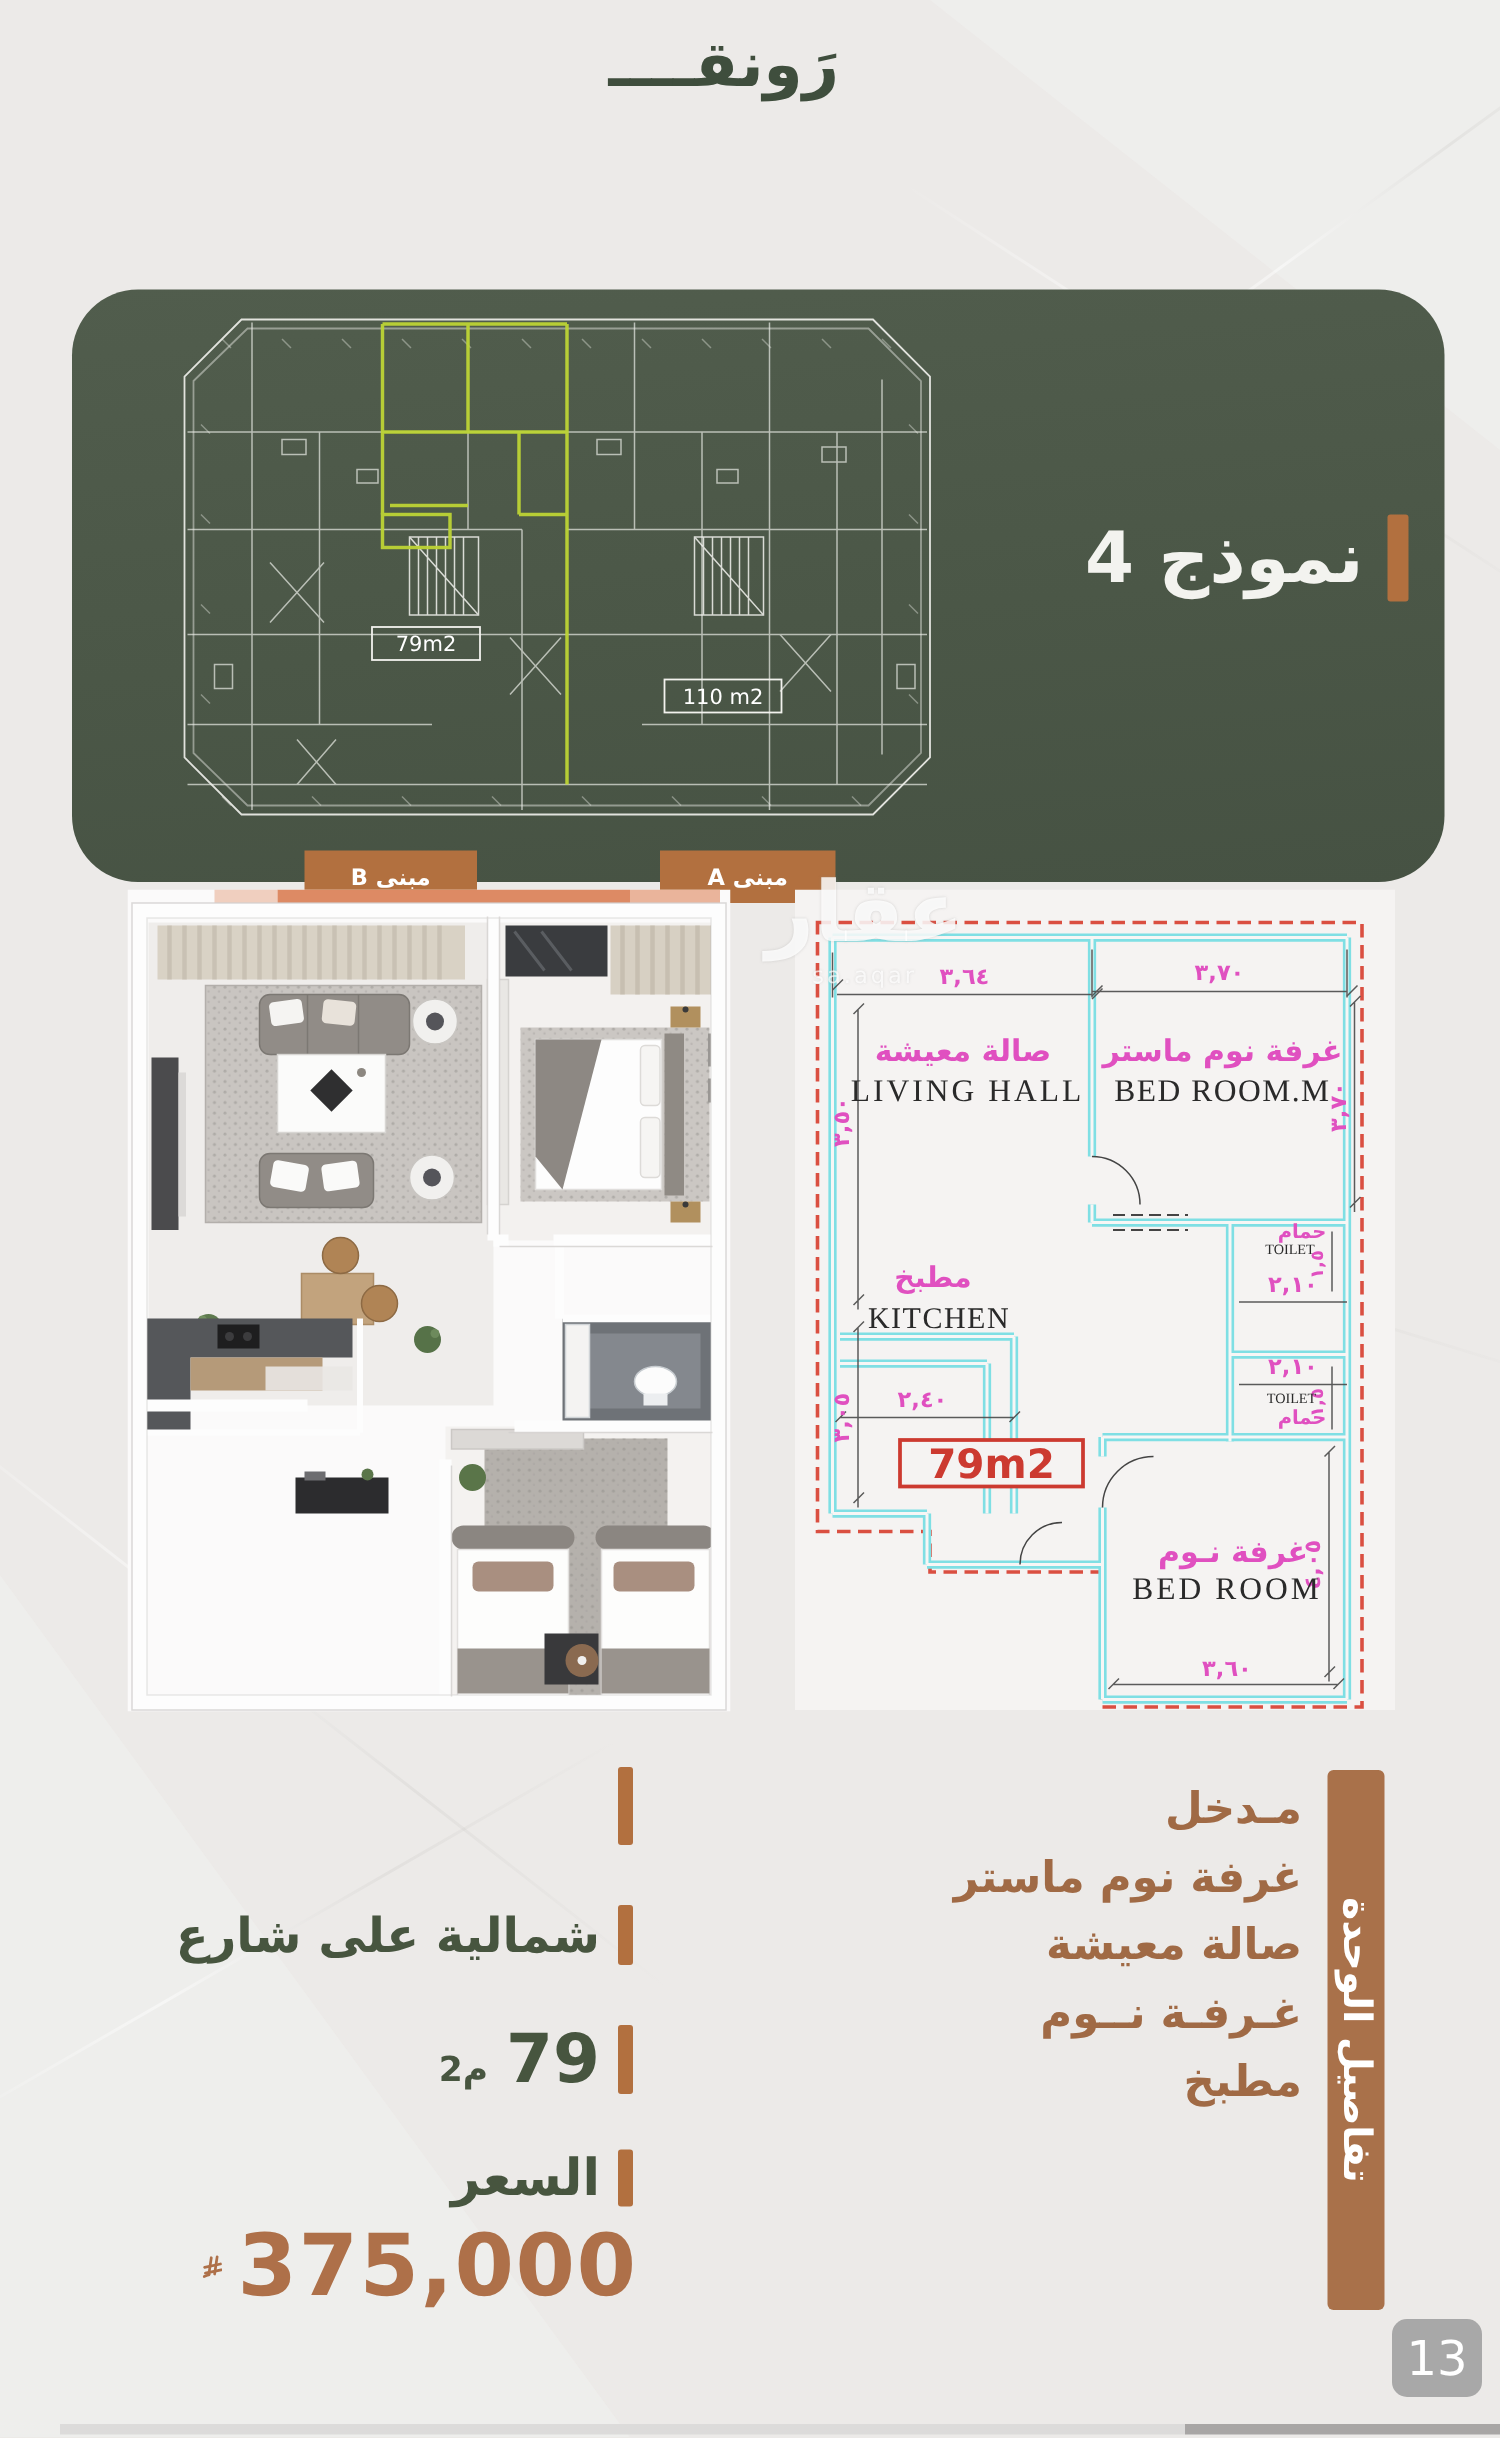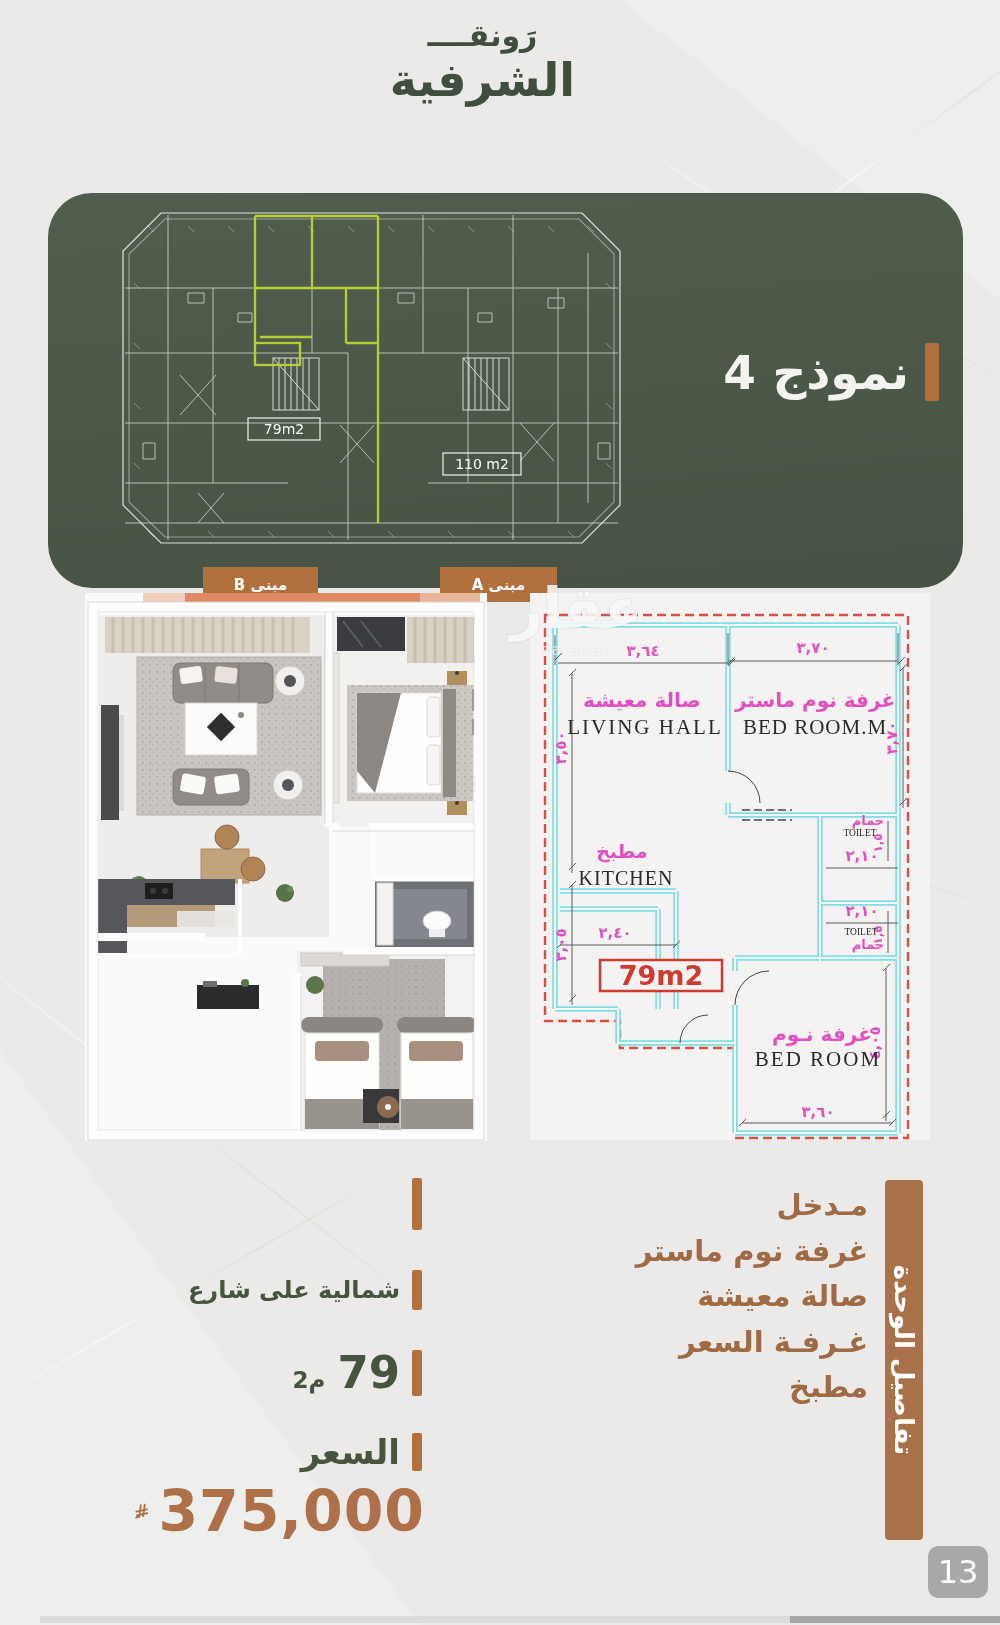--- a/index.html
+++ b/index.html
@@ -2,42 +2,42 @@
 <html lang="ar"><head>
 <meta charset="utf-8">
 <style>
   *{margin:0;padding:0;box-sizing:border-box}
   html,body{width:1000px;height:1625px}
   body{position:relative;background:#eceae8;font-family:"DejaVu Sans",sans-serif;overflow:hidden}
   .bgl{position:absolute;height:2px;background:linear-gradient(90deg,rgba(255,255,255,.0),rgba(255,255,255,.8),rgba(200,198,195,.45),rgba(255,255,255,0));opacity:.6;transform-origin:left center}
   .facet{position:absolute;background:#f1f0ef;opacity:.55}
   
   .logo{position:absolute;top:18px;left:370px;width:225px;text-align:center;color:#3f4e3d;font-weight:bold;direction:rtl;line-height:1.18}
-  .logo .l1{font-size:30px}
+  .logo .l1{font-size:42px}
   .logo .l2{font-size:46px}
   
   .panel{position:absolute;left:48px;top:193px;width:915px;height:395px;border-radius:44px;background:linear-gradient(175deg,#515d4d 0%,#4b5747 55%,#465243 100%);overflow:hidden}
   .panel svg{position:absolute;left:0;top:0}
   .model{position:absolute;top:150px;right:24px;display:flex;align-items:center;gap:16px}
   .model .mtitle{color:#f3f3ef;font-size:47px;font-weight:bold;direction:rtl;white-space:nowrap}
   .model .mbar{width:14px;height:58px;background:#b2703f;border-radius:2px}
   .bldg{position:absolute;top:567px;height:35px;background:#b2703f;color:#fff;font-size:15px;font-weight:bold;direction:rtl;display:flex;align-items:center;justify-content:center}
   .bldg.b{left:203px;width:115px}
   .bldg.a{left:440px;width:117px}
   
   .r3d{position:absolute;left:85px;top:593px;width:402px;height:548px}
   .p2d{position:absolute;left:530px;top:593px;width:400px;height:547px}
   .wm{position:absolute;left:494px;top:576px;width:165px;color:rgba(255,255,255,.82);text-align:center;pointer-events:none;text-shadow:0 0 2px rgba(150,150,150,.35)}
   .wm .wa{font-size:56px;font-weight:bold}
   .wm .we{font-size:15px;letter-spacing:2px;opacity:.85}
   
   .spec{position:absolute;right:578px;display:flex;direction:rtl;align-items:center;gap:12px;color:#47553f;white-space:nowrap}
   .spec .bar{flex:none;width:10px;background:#b2703f;border-radius:2px}
   .spec.s1{top:1178px;font-size:47px;font-weight:bold}.spec.s1 .bar{height:52px}
-  .spec.s2{top:1270px;font-size:24px;font-weight:bold}.spec.s2 .bar{height:40px}
+  .spec.s2{top:1270px;font-size:32px;font-weight:bold}.spec.s2 .bar{height:40px}
   .spec.s3{top:1346px;font-size:45px;font-weight:bold}.spec.s3 .bar{height:46px}
   .spec.s3 .unit{font-size:23px;align-self:flex-end;padding-bottom:6px}
   .spec.s4{top:1432px;font-size:34px;font-weight:bold}.spec.s4 .bar{height:38px}
   .price{position:absolute;top:1478px;left:135px;width:290px;display:flex;align-items:center;gap:10px;color:#ae7049}
   .price .pv{font-size:57px;font-weight:bold;letter-spacing:1px}
   
   .details-list{position:absolute;top:1183px;right:132px;width:340px;direction:rtl;color:#a06a45;font-weight:bold;font-size:29px;line-height:45.5px;white-space:nowrap}
   .side{position:absolute;left:885px;top:1180px;width:38px;height:360px;background:#a9714a;border-radius:4px}
   .side span{position:absolute;left:50%;top:50%;transform:translate(-50%,-50%) rotate(90deg);color:#fff;font-weight:bold;font-size:26px;white-space:nowrap;direction:rtl}
   
@@ -51,21 +51,20 @@
 <div class="facet" style="left:620px;top:0;width:380px;height:300px;clip-path:polygon(100% 0,0 0,100% 100%)"></div>
 <div class="facet" style="left:0;top:1050px;width:420px;height:575px;clip-path:polygon(0 0,0 100%,100% 100%)"></div>
 <div class="bgl" style="left:600px;top:120px;width:520px;transform:rotate(33deg)"></div>
 <div class="bgl" style="left:740px;top:260px;width:420px;transform:rotate(-36deg)"></div>
 <div class="bgl" style="left:-60px;top:930px;width:640px;transform:rotate(38deg)"></div>
 <div class="bgl" style="left:-40px;top:1420px;width:520px;transform:rotate(-30deg)"></div>
 <div class="bgl" style="left:520px;top:760px;width:560px;transform:rotate(17deg);opacity:.4"></div>
 
 <div class="logo">
   <div class="l1">رَونقــــ</div>
-  <div class="l2">الشرفية</div>
 </div>
 
 <div class="panel">
   <svg width="915" height="397" viewBox="0 0 915 397">
     <g stroke="#f2f2ee" stroke-width="1.2" fill="none" opacity=".9">
       <path d="M113 20 H534 L572 58 V312 L534 350 H113 L75 312 V58 Z"></path>
       <path opacity=".5" d="M117 26 H531 L566 61 V309 L531 344 H117 L81 309 V61 Z"></path>
     </g>
     <g stroke="#eef0ea" stroke-width="1" fill="none" opacity=".68">
       <path d="M77 95 H570 M77 160 H300 M330 160 H570 M77 230 H570 M77 290 H240 M380 290 H570 M77 330 H570"></path>
@@ -303,21 +302,21 @@
       <path d="M4 51 L16 46"></path>
     </g>
   </svg>
   <span class="pv">375,000</span>
 </div>
 
 <div class="details-list">
   <div>مـدخل</div>
   <div>غرفة نوم ماستر</div>
   <div>صالة معيشة</div>
-  <div>غـرفـة السعر</div>
+  <div>غـرفـة نــوم</div>
   <div>مطبخ</div>
 </div>
 <div class="side">
   <span>تفاصيل الوحدة</span>
 </div>
 
 <div class="pagenum">
   <span>13</span>
 </div>
 <div class="strip-l"></div>

